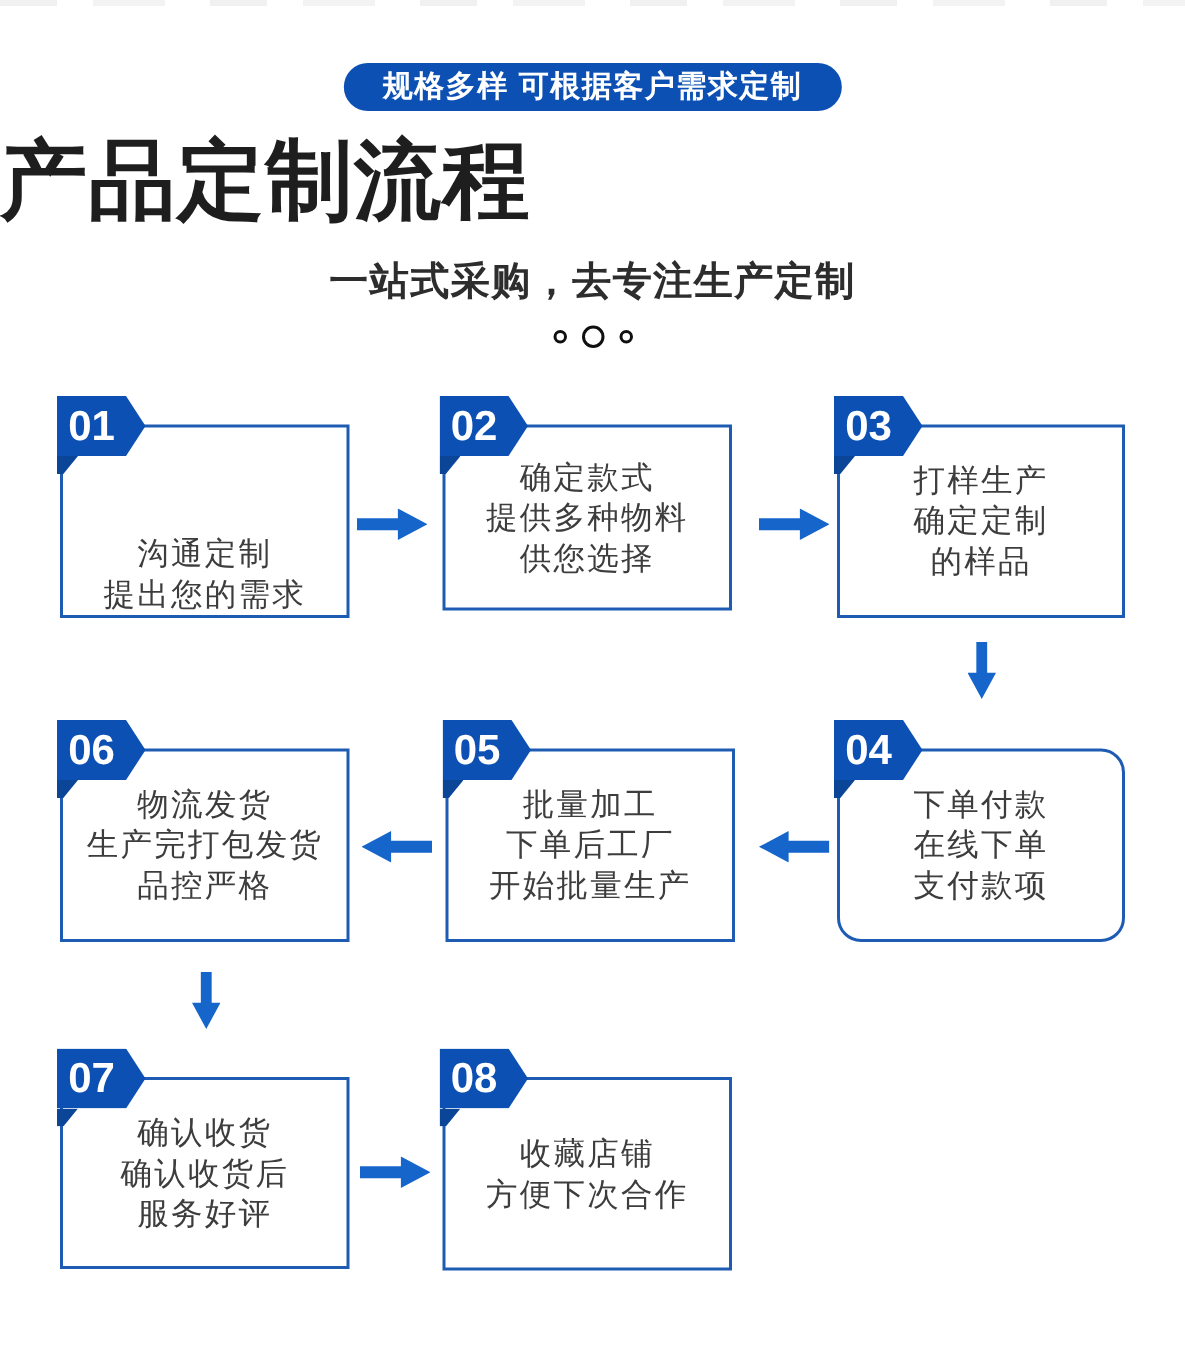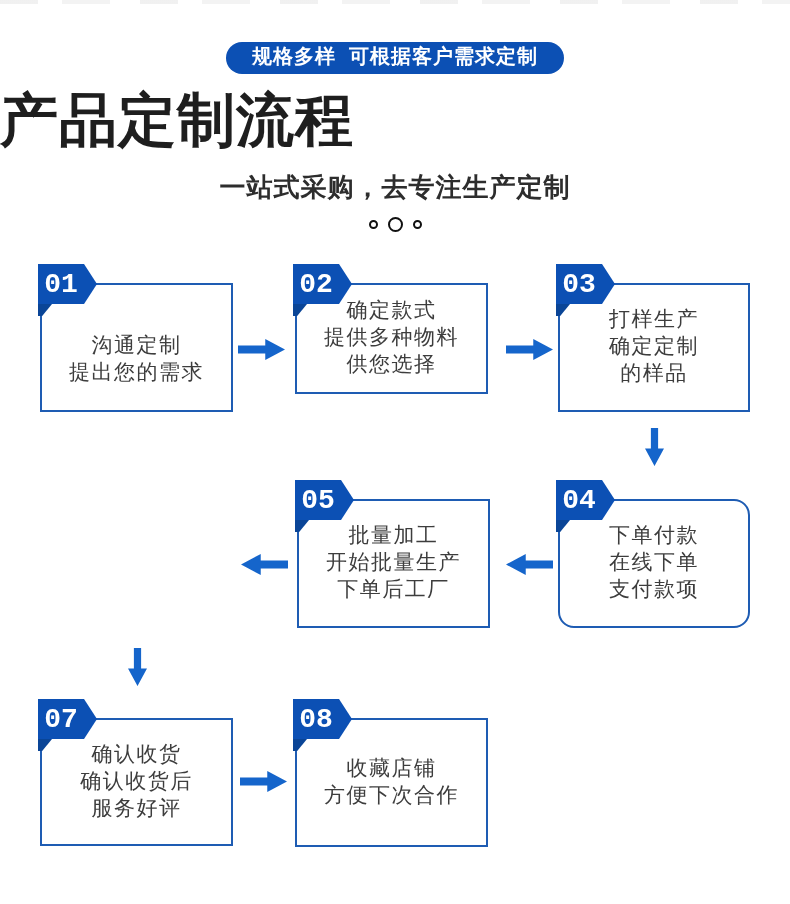--- a/index.html
+++ b/index.html
@@ -1,19 +1,19 @@
 <!DOCTYPE html>
 <html><head>
 <meta charset="utf-8">
 <style>
   html,body { margin:0; padding:0; background:#ffffff; }
   .canvas {
     position:relative; width:790px; height:904px; margin:0 auto;
     background:#ffffff; overflow:hidden;
-    font-family:Liberation Mono, monospace;
+    font-family:Liberation Sans, sans-serif;
   }
 
   
   .top-remnant {
     position:absolute; top:0; left:0; right:0; height:4px; opacity:.75;
     background:repeating-linear-gradient(90deg,#ececec 0 38px,#ffffff 38px 62px,#efefef 62px 110px,#ffffff 110px 140px);
   }
 
   .pill {
     position:absolute; top:42px; left:50%; transform:translateX(-50%);
@@ -37,24 +37,24 @@
     display:flex; justify-content:center; align-items:center; gap:10px;
   }
   .dot { width:9px; height:9px; border:2px solid #101010; border-radius:50%; background:#fff; box-sizing:border-box; }
   .dot.big { width:15px; height:15px; border-width:2.5px; }
 
   .step-box {
     position:absolute; background:#ffffff; border:2px solid #1E5CB3;
     box-sizing:border-box; display:flex; flex-direction:column;
     justify-content:center; align-items:center;
   }
-  .step-box.align-top { justify-content:center; padding-top:24px; }
+  .step-box.align-top { justify-content:flex-end; padding-top:24px; }
 
   .b1 { left:40px;  top:283px; width:193px; height:129px; }
-  .b2 { left:295px; top:283px; width:193px; height:111px; }
+  .b2 { left:295px; top:283px; width:193px; height:124px; }
   .b3 { left:558px; top:283px; width:192px; height:129px; }
   .b4 { left:558px; top:499px; width:192px; height:129px;border-radius:16px; }
   .b5 { left:297px; top:499px; width:193px; height:129px; }
   .b6 { left:40px;  top:499px; width:193px; height:129px; }
   .b7 { left:40px;  top:718px; width:193px; height:128px; }
   .b8 { left:295px; top:718px; width:193px; height:129px; }
 
   .badge {
     position:absolute; left:-4px; top:-21px; width:59px; height:40px;
     background:#0C50B4; color:#ffffff;
@@ -170,27 +170,38 @@
 
   <div class="arrow left ar4"></div>
 
   <div class="step-box b5">
     <div class="badge">
         <span>05</span>
       </div>
     <div class="badge-fold"></div>
     <div class="lines">
       <span class="line">批量加工</span>
+      <span class="line">下单后工厂</span>
       <span class="line">开始批量生产</span>
-      <span class="line">下单后工厂</span>
     </div>
   </div>
 
   <div class="arrow left ar5"></div>
 
+  <div class="step-box b6">
+    <div class="badge">
+        <span>06</span>
+      </div>
+    <div class="badge-fold"></div>
+    <div class="lines">
+      <span class="line">物流发货</span>
+      <span class="line">生产完打包发货</span>
+      <span class="line">品控严格</span>
+    </div>
+  </div>
 
   <div class="arrow down ar6"></div>
 
   <div class="step-box b7">
     <div class="badge">
         <span>07</span>
       </div>
     <div class="badge-fold"></div>
     <div class="lines">
       <span class="line">确认收货</span>

